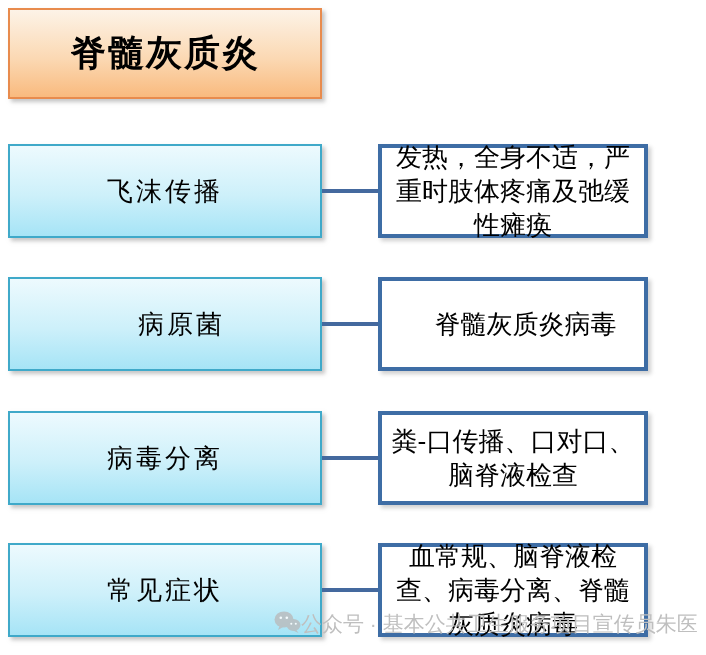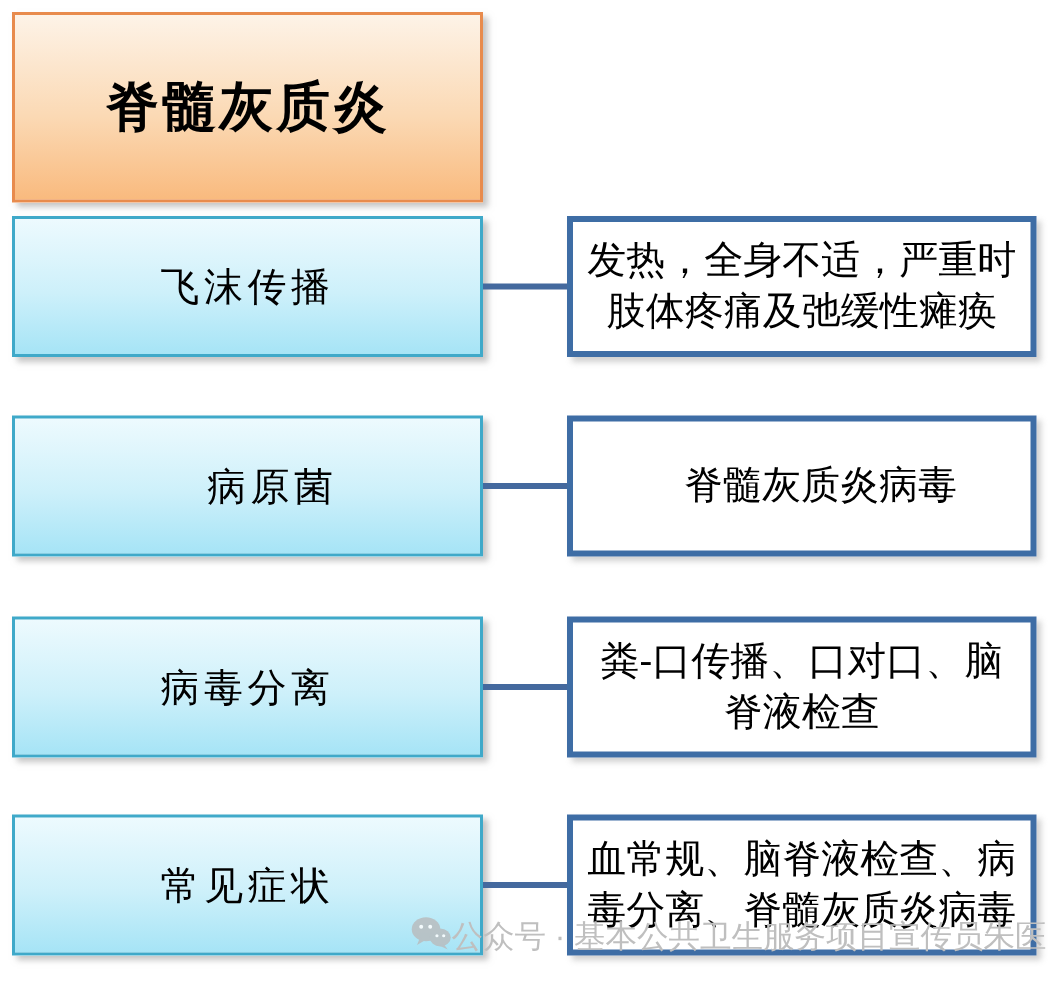--- a/index.html
+++ b/index.html
@@ -13,35 +13,35 @@
     position: absolute; left: 0; top: 0;
     width: 706px; height: 655px;
   }
   .box {
     position: absolute;
     display: flex; align-items: center; justify-content: center;
     text-align: center;
     box-shadow: 3px 3px 4px rgba(150,150,150,0.55);
   }
   .title-box {
-    left: 8px; top: 8px; width: 314px; height: 127px;
+    left: 8px; top: 8px; width: 314px; height: 91px;
     border: 2px solid #E88B4D;
     background: linear-gradient(to bottom, #FDF3E7 0%, #FBD9B4 55%, #F9BA7E 100%);
     font-size: 36px; font-weight: bold; color: #000000;
     letter-spacing: 2px;
   }
   .label-box {
     left: 8px; width: 314px; height: 94px;
     border: 2px solid #3FA9C9;
     background: linear-gradient(to bottom, #EDFAFE 0%, #CDF0FA 55%, #A6E4F6 100%);
     font-size: 26px; color: #000000;
     letter-spacing: 3px;
   }
   .detail-box {
-    left: 378px; width: 313px; height: 94px;
+    left: 378px; width: 270px; height: 94px;
     border: 4px solid #3E6DA5;
     background: #ffffff;
     font-size: 26px; color: #000000;
     line-height: 34px;
     padding: 2px 8px;
     box-shadow: 3px 3px 4px rgba(150,150,150,0.45);
   }
   .connector {
     position: absolute;
     left: 322px; width: 56px; height: 4px;

